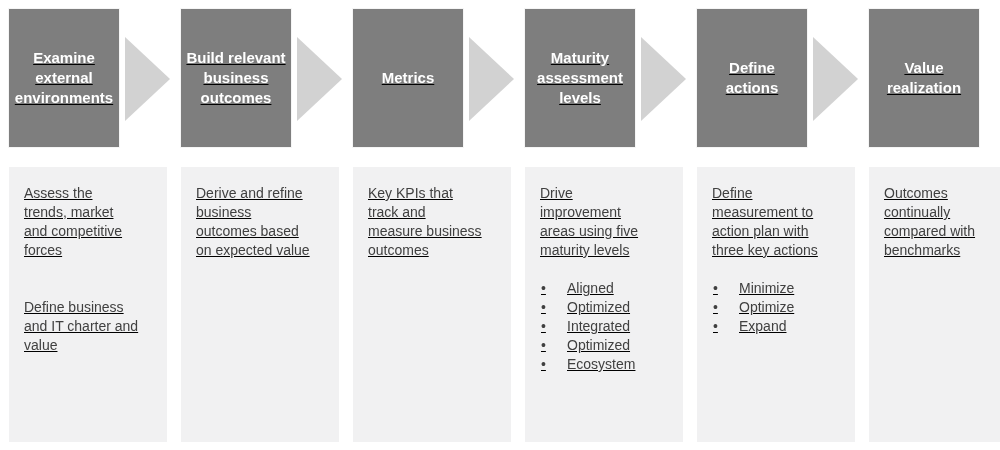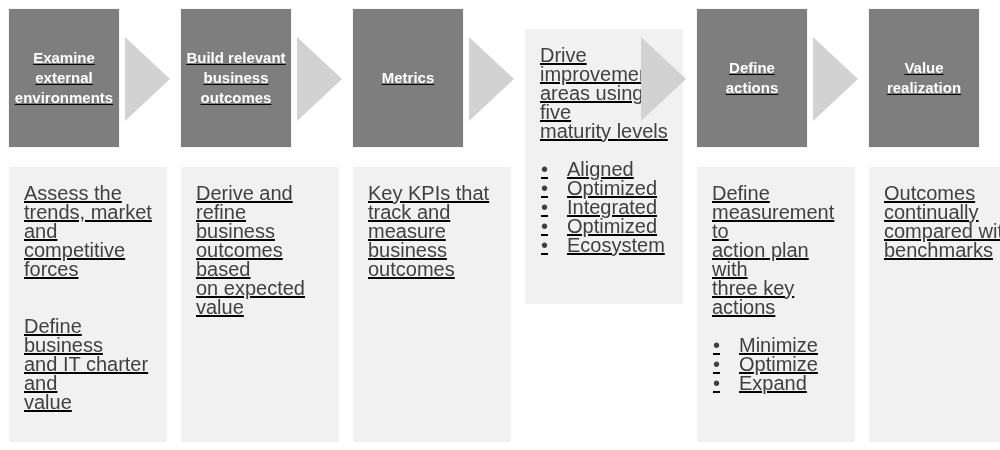--- a/index.html
+++ b/index.html
@@ -42,21 +42,21 @@
     border-left: 45px solid var(--arrow, #d2d2d2);
   }
   .detail {
     margin-top: 20px;
     width: 158px;
     height: 275px;
     background: var(--body_bg, #f1f1f2);
     box-sizing: border-box;
     padding: 17px 10px 0 15px;
     color: var(--body_text, #404040);
-    font-size: 20px;
+    font-size: 14px;
     line-height: 19px;
     overflow: hidden;
   }
   .detail p { margin: 0; white-space: pre-line; }
   .detail p + p { margin-top: 19px; }
   .detail p.gap-2 { margin-top: 38px; }
   ul.bullets { list-style: none; margin: 19px 0 0 0; padding: 0 0 0 1px; }
   ul.bullets li { display: flex; line-height: 19px; }
   ul.bullets .marker { flex: 0 0 26px; width: 26px; }
 </style>
@@ -99,20 +99,23 @@
     <div class="arrow"></div>
     <div class="detail">
       <p>Key KPIs that
 track and
 measure business
 outcomes</p>
     </div>
   </div>
 
   <div class="col">
+    <div class="hdr">Maturity
+assessment
+levels</div>
     <div class="arrow"></div>
     <div class="detail">
       <p>Drive
 improvement
 areas using five
 maturity levels</p>
       <ul class="bullets">
         <li>
             <span class="marker">•</span>
             <span>Aligned</span>

